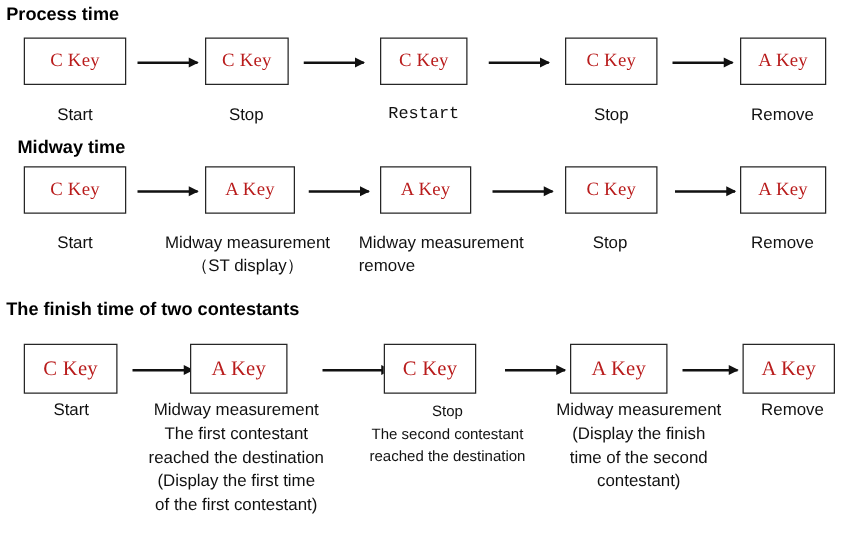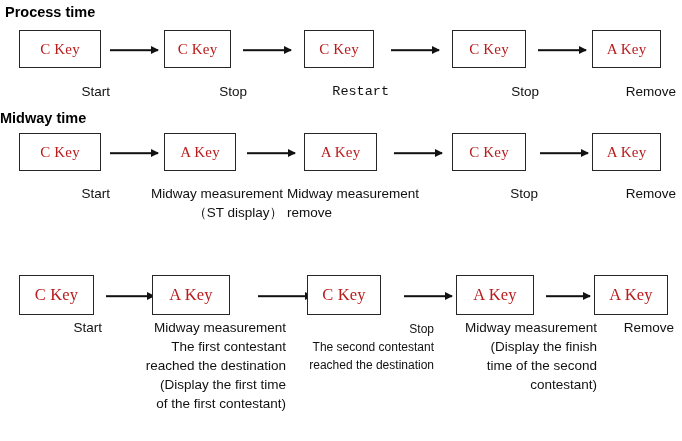--- a/index.html
+++ b/index.html
@@ -69,21 +69,21 @@
     border-top: 4.2px solid transparent;
     border-bottom: 4.2px solid transparent;
     border-left: 8px solid #111111;
   }
   .caption {
     position: absolute;
     font-family: "Liberation Sans", sans-serif;
     font-size: 13.5px;
     line-height: 19px;
     color: #111111;
-    text-align: right;
+    text-align: center;
     white-space: pre-line;
   }
   .caption.small {
     font-size: 12px;
     line-height: 18px;
   }
 </style>
 </head>
 <body>
 
@@ -112,21 +112,21 @@
       <span class="head"></span>
   </div>
   <div class="key-box" style="left:592px; top:30px; width:69px; height:38px;">A Key</div>
 
   <div class="caption" style="left:10px; top:82px; width:100px;">Start</div>
   <div class="caption" style="left:147px; top:82px; width:100px;">Stop</div>
   <div class="caption" style="left:289px; top:82px; width:100px;font-family:Liberation Mono, monospace;">Restart</div>
   <div class="caption" style="left:439px; top:82px; width:100px;">Stop</div>
   <div class="caption" style="left:576px; top:82px; width:100px;">Remove</div>
 
-  <div class="section-title" style="left:0; top:110px;">Midway time</div>
+  <div class="section-title" style="left:14px; top:110px;">Midway time</div>
 
   <div class="key-box" style="left:19px; top:133px; width:82px; height:38px;">C Key</div>
   <div class="arrow" style="left:110px; top:152px; width:48px;">
     <span class="shaft"></span>
       <span class="head"></span>
   </div>
   <div class="key-box" style="left:164px; top:133px; width:72px; height:38px;">A Key</div>
   <div class="arrow" style="left:247px; top:152px; width:48px;">
     <span class="shaft"></span>
       <span class="head"></span>
@@ -144,20 +144,21 @@
   <div class="key-box" style="left:592px; top:133px; width:69px; height:38px;">A Key</div>
 
   <div class="caption" style="left:10px; top:184px; width:100px;">Start</div>
   <div class="caption" style="left:113px; top:184px; width:170px;">Midway measurement
 （ST display）</div>
   <div class="caption" style="left:287px; top:184px; width:170px; text-align:left;">Midway measurement
 remove</div>
   <div class="caption" style="left:438px; top:184px; width:100px;">Stop</div>
   <div class="caption" style="left:576px; top:184px; width:100px;">Remove</div>
 
+  <div class="section-title" style="left:5px; top:240px;">The finish time of two contestants</div>
 
   <div class="key-box big" style="left:19px; top:275px; width:75px; height:40px;">C Key</div>
   <div class="arrow" style="left:106px; top:295px; width:48px;">
     <span class="shaft"></span>
       <span class="head"></span>
   </div>
   <div class="key-box big" style="left:152px; top:275px; width:78px; height:40px;">A Key</div>
   <div class="arrow" style="left:258px; top:295px; width:54px;">
     <span class="shaft"></span>
       <span class="head"></span>

